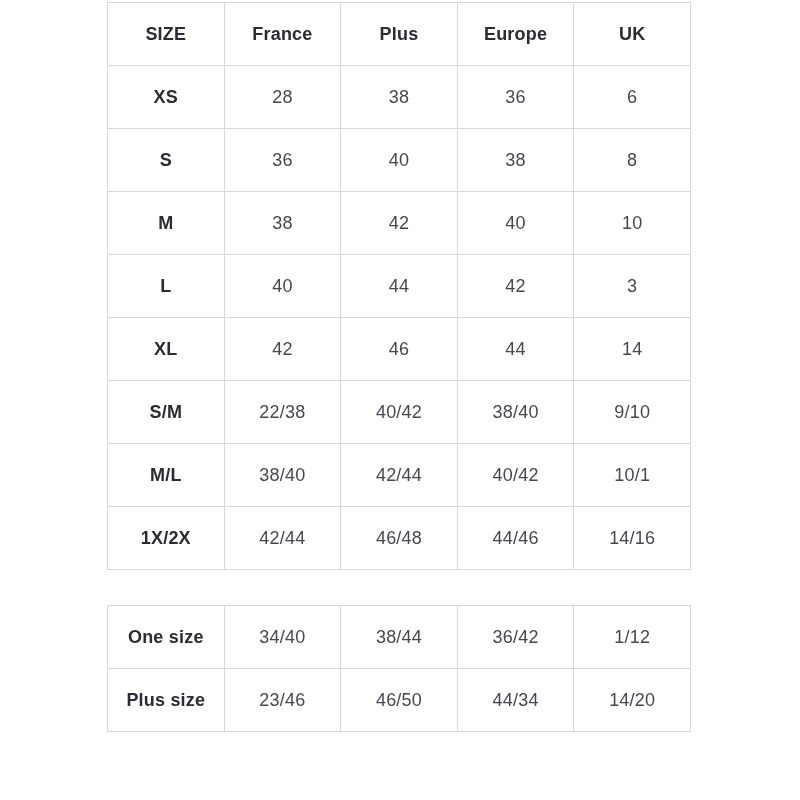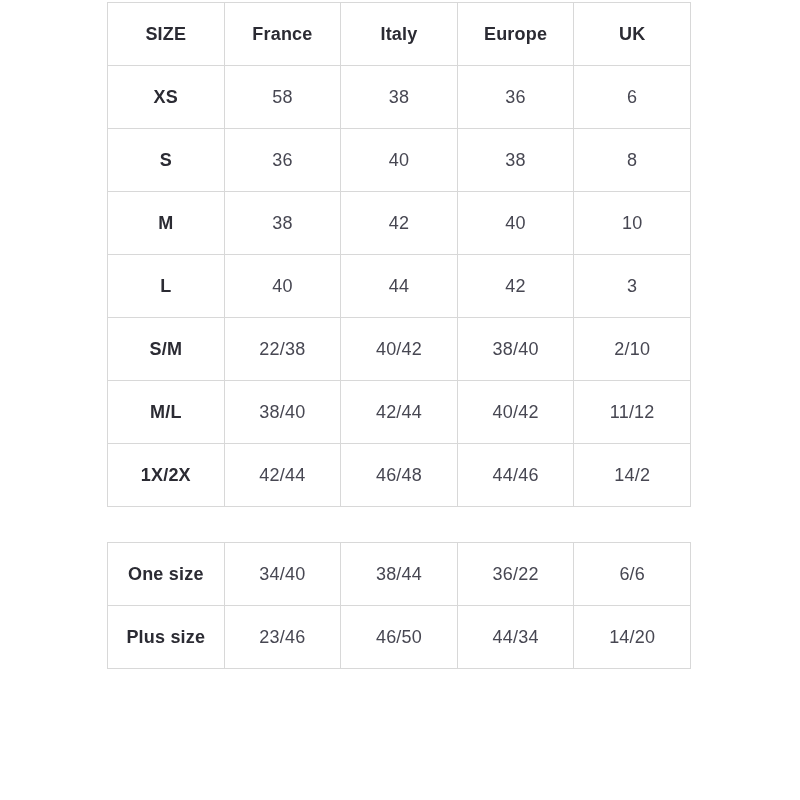--- a/index.html
+++ b/index.html
@@ -50,27 +50,27 @@
 <body>
 
 <div class="page">
   <div class="tables-wrap">
 
     <table class="size-table main">
       <tbody>
         <tr>
           <td class="head">SIZE</td>
           <td class="head">France</td>
-          <td class="head">Italy</td>
+          <td class="head">Plus</td>
           <td class="head">Europe</td>
           <td class="head">UK</td>
         </tr>
         <tr>
           <td class="label">XS</td>
-          <td>58</td>
+          <td>28</td>
           <td>38</td>
           <td>36</td>
           <td>6</td>
         </tr>
         <tr>
           <td class="label">S</td>
           <td>36</td>
           <td>40</td>
           <td>38</td>
           <td>8</td>
@@ -83,51 +83,58 @@
           <td>10</td>
         </tr>
         <tr>
           <td class="label">L</td>
           <td>40</td>
           <td>44</td>
           <td>42</td>
           <td>3</td>
         </tr>
         <tr>
+          <td class="label">XL</td>
+          <td>42</td>
+          <td>46</td>
+          <td>44</td>
+          <td>14</td>
+        </tr>
+        <tr>
           <td class="label">S/M</td>
           <td>22/38</td>
           <td>40/42</td>
           <td>38/40</td>
-          <td>2/10</td>
+          <td>9/10</td>
         </tr>
         <tr>
           <td class="label">M/L</td>
           <td>38/40</td>
           <td>42/44</td>
           <td>40/42</td>
-          <td>11/12</td>
+          <td>10/1</td>
         </tr>
         <tr>
           <td class="label">1X/2X</td>
           <td>42/44</td>
           <td>46/48</td>
           <td>44/46</td>
-          <td>14/2</td>
+          <td>14/16</td>
         </tr>
       </tbody>
     </table>
 
     <table class="size-table second">
       <tbody>
         <tr>
           <td class="label">One size</td>
           <td>34/40</td>
           <td>38/44</td>
-          <td>36/22</td>
-          <td>6/6</td>
+          <td>36/42</td>
+          <td>1/12</td>
         </tr>
         <tr>
           <td class="label">Plus size</td>
           <td>23/46</td>
           <td>46/50</td>
           <td>44/34</td>
           <td>14/20</td>
         </tr>
       </tbody>
     </table>

